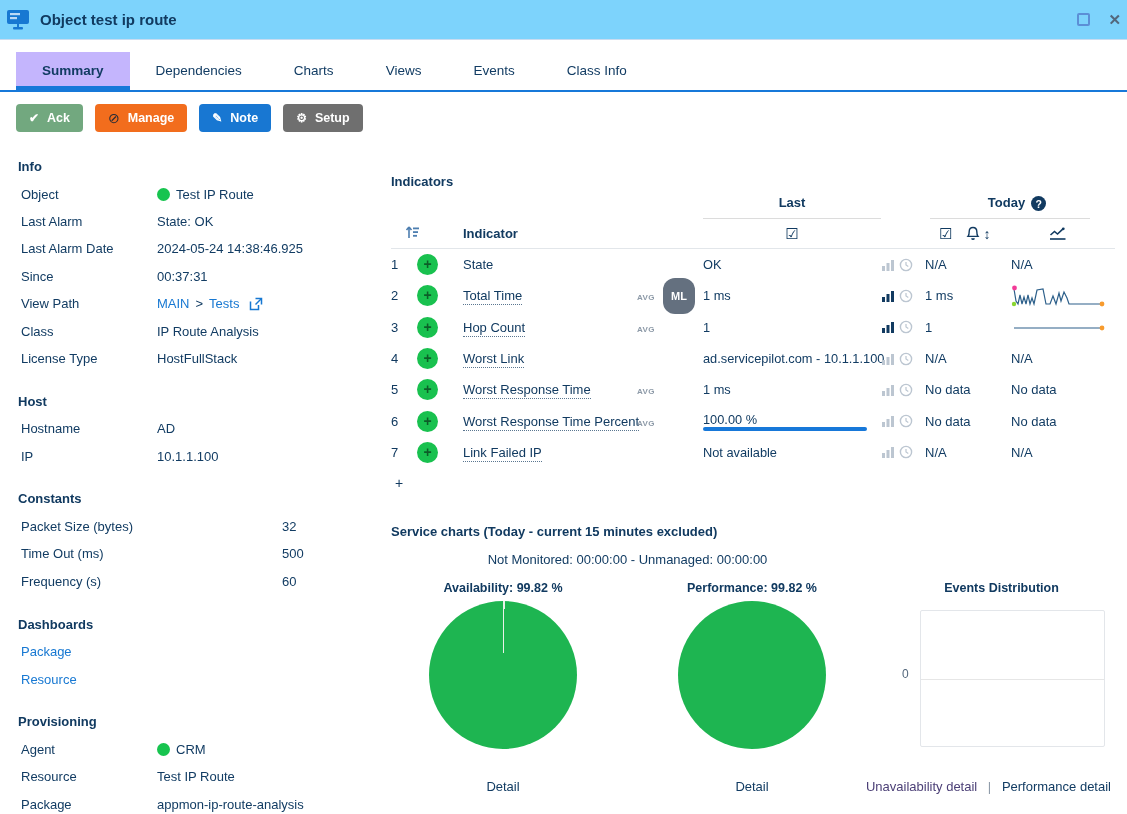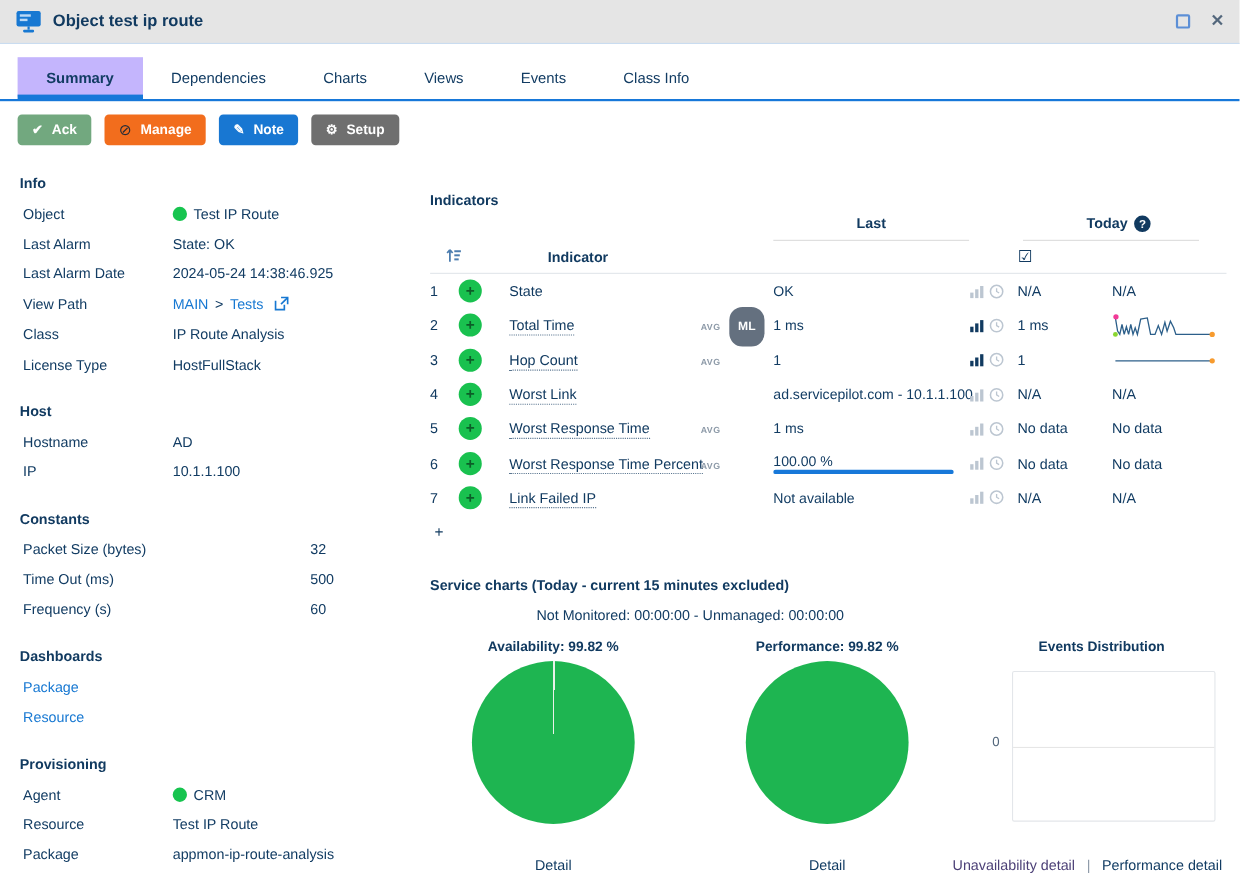--- a/index.html
+++ b/index.html
@@ -2,22 +2,22 @@
 <html><head>
 <meta charset="utf-8">
 <style>
   * { margin:0; padding:0; box-sizing:border-box; }
   html,body { width:1127px; height:814px; overflow:hidden; background:#fff;
     font-family:"Liberation Sans", sans-serif; color:#123c63; }
   .stage { position:relative; width:1127px; height:814px; background:#fff; }
 
   
   .titlebar { position:absolute; top:0; left:0; right:0; height:40px;
-    background:#e5e5e5; border-bottom:1px solid #c9dcf0;
-    display:flex; align-items:center; padding:0 14px; }
+    background:#7dd3fc; border-bottom:1px solid #c9dcf0;
+    display:flex; align-items:center; padding:0 6px; }
   .app-icon { width:24px; height:22px; margin-right:10px; flex:0 0 auto; }
   .win-title { font-size:15px; font-weight:700; color:#113a60; flex:1; }
   .win-controls { display:flex; align-items:center; gap:18px; }
   .btn-max { width:13px; height:13px; border:2px solid #5c8fd6; border-radius:2px; cursor:pointer; }
   .btn-close { font-size:15px; font-weight:700; color:#53677c; cursor:pointer; line-height:1; }
 
   
   .tabline { position:absolute; top:90px; left:0; right:0; height:2px; background:#1778d9; }
   .tabs { position:absolute; top:52px; left:16px; display:flex; }
   .tab { padding:11px 26px 10px; font-size:13.5px; color:#123c63; cursor:pointer; position:relative; }
@@ -55,21 +55,21 @@
   .grp-sp1 { width:312px; flex:0 0 auto; }
   .grp-last { width:178px; flex:0 0 auto; text-align:center; font-weight:700; color:#113a60;
     border-bottom:1px solid #dcdcdc; padding-bottom:4px; }
   .grp-sp2 { width:44px; flex:0 0 auto; }
   .grp-today { width:184px; flex:0 0 auto; text-align:center; font-weight:700; color:#113a60;
     position:relative; padding-bottom:4px; display:flex; align-items:flex-start; justify-content:center; gap:6px; }
   .grp-today::after { content:""; position:absolute; left:5px; right:19px; bottom:0; height:1px; background:#dcdcdc; }
   .help-ic { width:15px; height:15px; border-radius:50%; background:#113a60; color:#fff;
     font-size:10.5px; font-weight:700; display:inline-flex; align-items:center; justify-content:center; margin-top:1px; }
 
-  .hdr-row { display:flex; align-items:center; height:30px; border-bottom:1px solid #e2e6ea;gap:35px; }
+  .hdr-row { display:flex; align-items:center; height:30px; border-bottom:1px solid #e2e6ea; }
   .c-numplus { width:72px; flex:0 0 auto; padding-left:14px; }
   .c-name { width:174px; flex:0 0 auto; }
   .c-avg { width:26px; flex:0 0 auto; }
   .c-ml { width:40px; flex:0 0 auto; }
   .c-last { width:178px; flex:0 0 auto; }
   .c-ico { width:44px; flex:0 0 auto; display:flex; align-items:center; gap:4px; }
   .c-today { width:86px; flex:0 0 auto; }
   .c-spark { width:98px; flex:0 0 auto; }
   .hdr-row .c-name { font-weight:700; color:#113a60; }
   .hdr-row .c-last { text-align:center; }
@@ -184,20 +184,24 @@
     </div>
     <div class="kv">
       <span class="k">Last Alarm</span>
       <span class="v">State: OK</span>
     </div>
     <div class="kv">
       <span class="k">Last Alarm Date</span>
       <span class="v">2024-05-24 14:38:46.925</span>
     </div>
     <div class="kv">
+      <span class="k">Since</span>
+      <span class="v">00:37:31</span>
+    </div>
+    <div class="kv">
       <span class="k">View Path</span>
       <span class="v">
         <span class="lnk">MAIN</span>
         <span>&gt;</span>
         <span class="lnk">Tests</span>
         <svg class="ext-ic" viewBox="0 0 14 14">
           <path d="M1.5 4.5 V12.5 H9.5 V8" fill="none" stroke="#1778d2" stroke-width="1.5"></path>
           <path d="M6.5 1.5 H12.5 V7.5" fill="none" stroke="#1778d2" stroke-width="1.5"></path>
           <path d="M12.5 1.5 L6.5 7.5" fill="none" stroke="#1778d2" stroke-width="1.5"></path>
         </svg>

